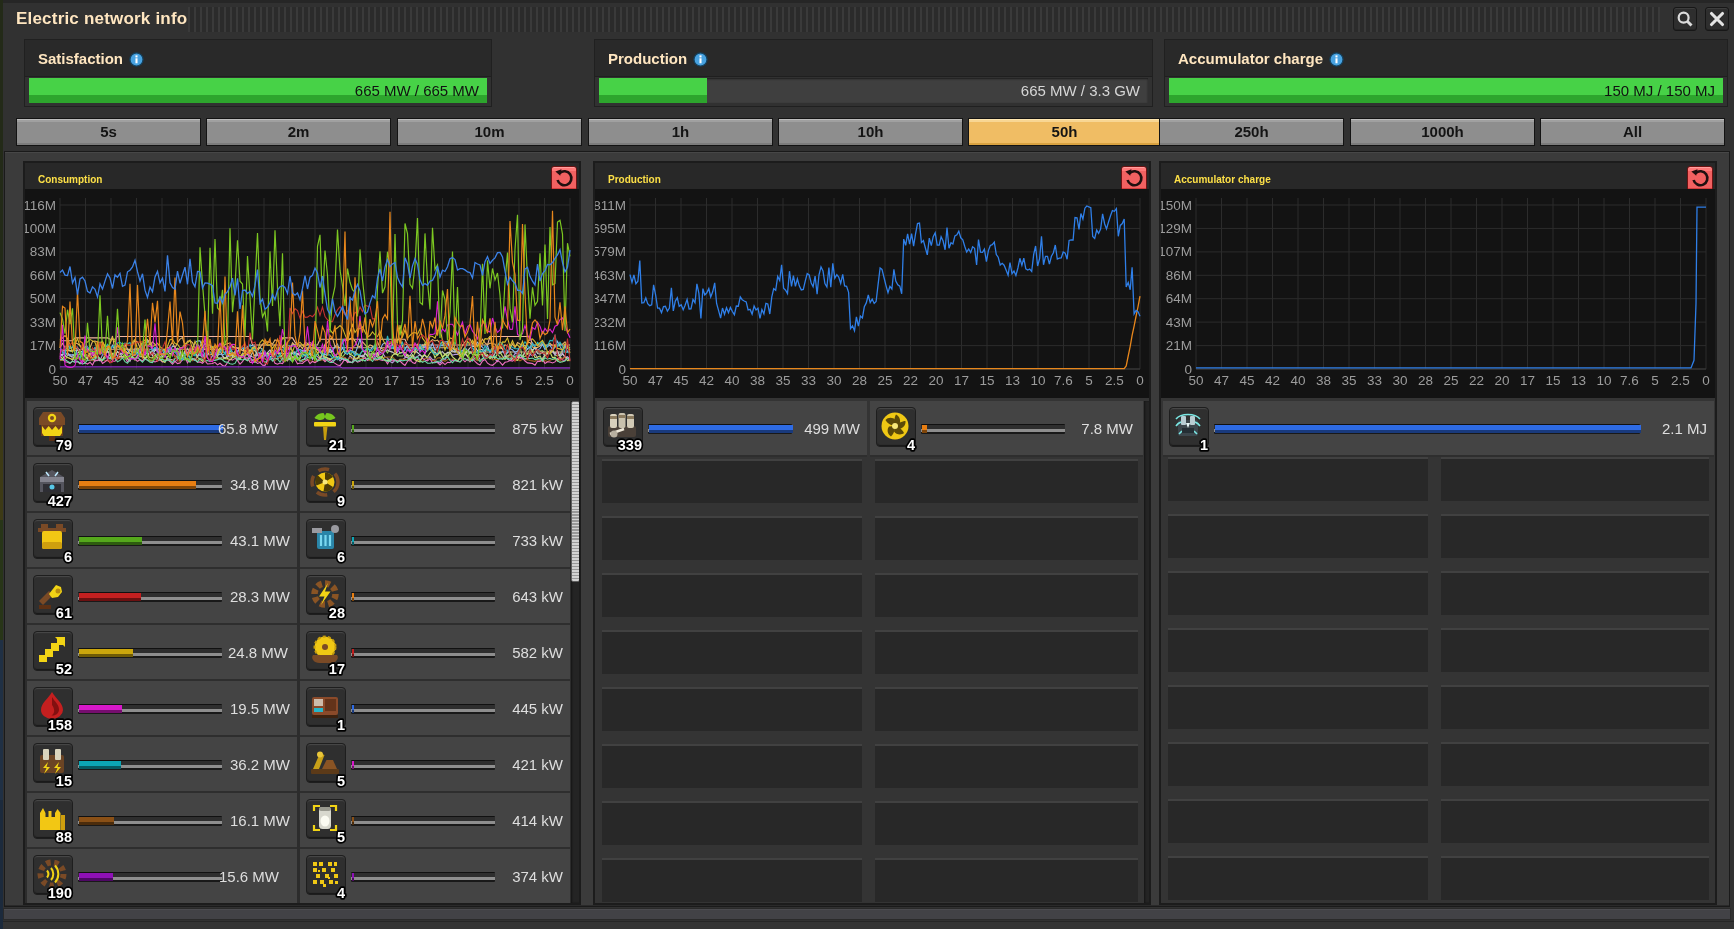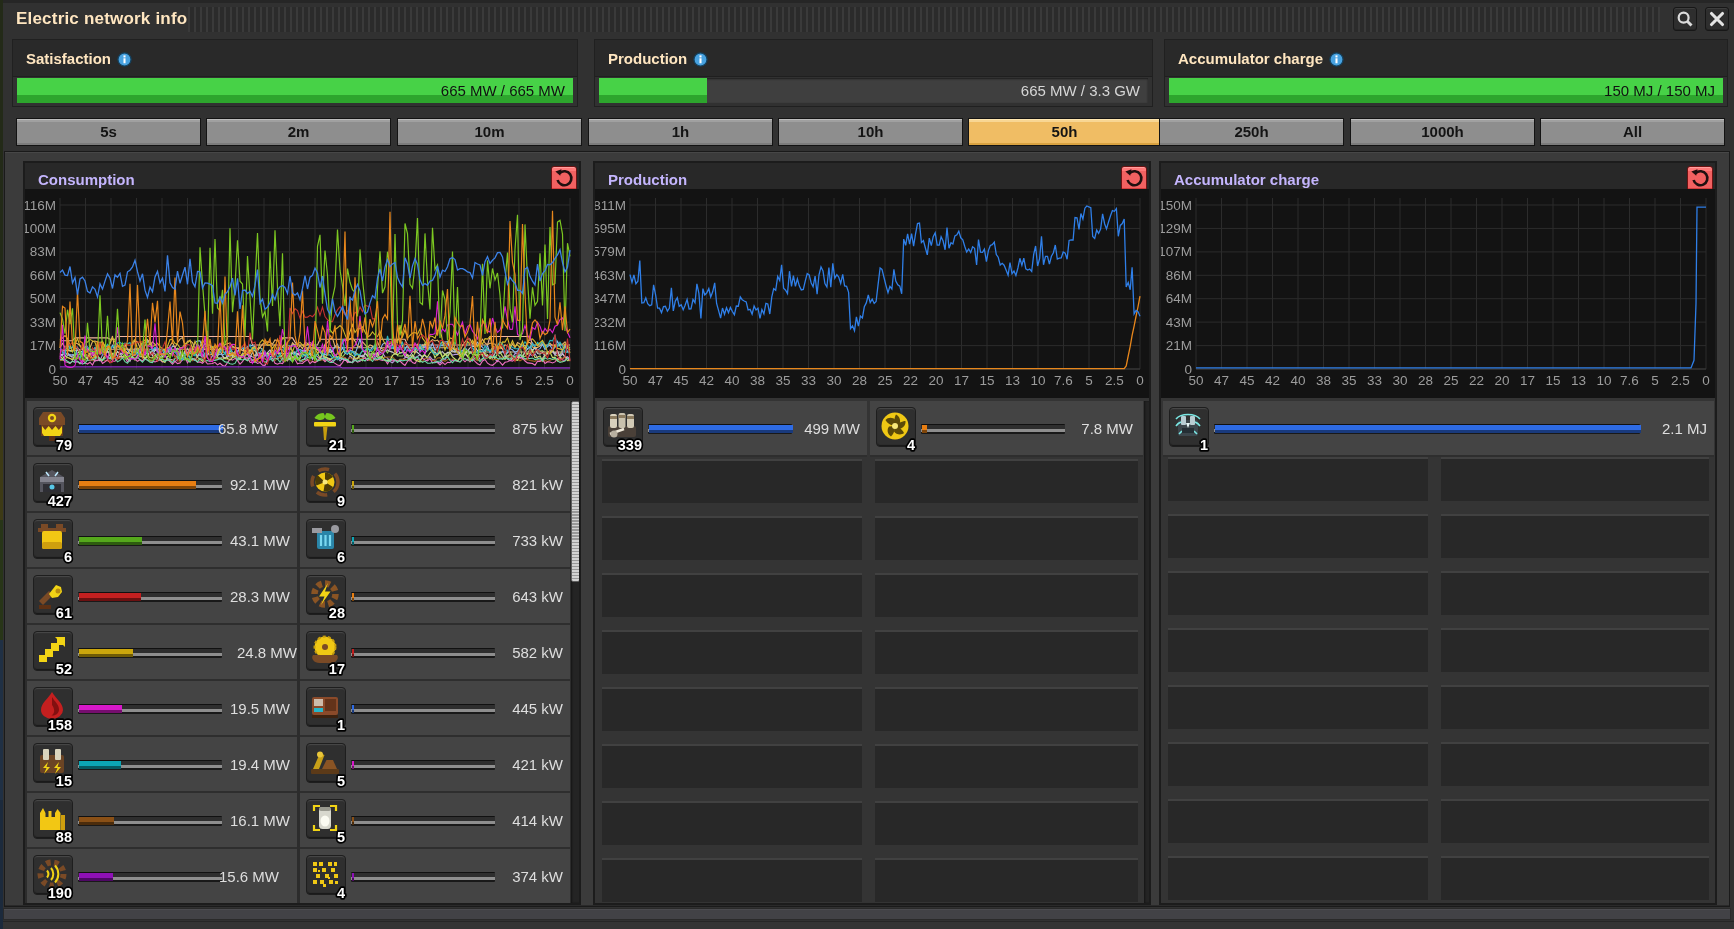--- a/index.html
+++ b/index.html
@@ -9,21 +9,21 @@
 .tp{top:39px;height:68px;background:#313131;border:1px solid #202020;box-shadow:inset 0 1px 0 #3c3c3c}
 .tph{height:37px;background:#292929;border-bottom:1px solid #1f1f1f;line-height:37px;padding-left:13px;font-size:15px;font-weight:700;color:#ffe6c0}
 .tpb{margin:1px 4px 0;height:25px;background:#3f3f3f;position:relative;box-shadow:inset 0 1px 2px #1c1c1c;overflow:hidden}
 .tpb i{position:absolute;left:0;top:0;bottom:0;background:linear-gradient(180deg,#47d247 0 17px,#2da52d 17px)}
 .tpb span{position:absolute;right:8px;top:0;line-height:25px;font-size:15px;color:#111}
 .tpb span.lt{color:#d6d6d6}
 .tbtn{top:118px;height:28px;background:linear-gradient(180deg,#a0a0a0 0 3px,#8e8e8e 3px 24px,#7c7c7c 24px);border:1px solid #131313;box-shadow:inset 0 1px 0 #bdbdbd;color:#141414;font-size:15px;font-weight:700;text-align:center;line-height:26px}
 .tbtn.sel{background:linear-gradient(180deg,#f8d693 0 3px,#f0bd64 3px 24px,#d9a241 24px);box-shadow:inset 0 1px 0 #ffe7b0}
 .cstrip{left:4px;top:151px;width:1726px;height:756px;background:#3b3b3b;border:1px solid #1a1a1a;box-shadow:inset 0 1px 0 #474747,inset 0 -1px 0 #2a2a2a}
 .cc{position:absolute;top:163px;width:554px;height:740px;background:#262626;box-shadow:0 0 0 2px #1c1c1c}
-.chh{height:33px;background:#282828;line-height:33px;padding-left:13px;font-size:15px;font-weight:700;color:#c4b5fd;position:relative}
+.chh{height:33px;background:#282828;line-height:33px;padding-left:13px;font-size:10px;font-weight:700;color:#fde047;position:relative}
 .rbtn{position:absolute;right:2px;top:3px;width:26px;height:26px;background:linear-gradient(180deg,#f77 0 4px,#f26161 4px 21px,#d23e3e 21px);border:1px solid #6e1212;border-radius:3px;box-shadow:inset 0 1px 0 #ff9d9d;display:flex;align-items:center;justify-content:center}
 .chart{position:absolute;left:0;top:26px;width:554px;height:259px;background:#131313}
 .list{position:absolute;left:0;top:235px;right:0;bottom:0;background:#2c2c2c;padding-top:3px;overflow:hidden}
 .lcol{position:absolute;top:3px;width:270px}
 .row{height:56px;background:#444;border-bottom:2px solid #2e2e2e;position:relative}
 .slot{position:absolute;left:6px;top:6px;width:40px;height:40px;background:#2f2f2f;border:1px solid #1e1e1e;border-radius:4px;box-shadow:inset 0 1px 1px #4a4a4a,inset 0 -1px 1px #191919}
 .slot svg{position:absolute;left:2px;top:2px}
 .cnt{position:absolute;left:-3px;top:-3px;overflow:visible}
 .bar{position:absolute;left:51px;top:23px;height:10px;background:linear-gradient(180deg,#111 0 1px,#2e2e2e 1px 5px,#8e8e8e 5px 8px,#191919 8px);border-radius:1px}
 .bar i{position:absolute;left:1px;top:1px;height:8px}
@@ -43,21 +43,21 @@
     <svg viewBox="0 0 24 24" width="22" height="22">
       <circle cx="10.5" cy="10.5" r="5.4" fill="none" stroke="#dcdcdc" stroke-width="2.4"></circle>
       <path stroke="#dcdcdc" stroke-width="3.2" d="M14.5 14.5l4.6 4.6"></path>
     </svg>
   </div>
 <div class="abs wbtn" style="left:1705px">
     <svg viewBox="0 0 24 24" width="22" height="22">
       <path stroke="#e4e4e4" stroke-width="3.4" stroke-linecap="round" d="M6 6l12 12M18 6L6 18"></path>
     </svg>
   </div>
-<div class="abs tp" style="left:12px;width:566px">
+<div class="abs tp" style="left:24px;width:468px">
     <div class="tph">Satisfaction<svg viewBox="0 0 16 16" width="15" height="15" style="vertical-align:-3px;margin-left:6px">
         <circle cx="8" cy="8" r="7" fill="#48a2e0" stroke="#14415e" stroke-width="1.4"></circle>
         <rect x="6.9" y="6.7" width="2.2" height="5.3" fill="#fff"></rect>
         <rect x="6.9" y="3.6" width="2.2" height="2.2" fill="#fff"></rect>
       </svg></div>
     <div class="tpb">
       <i style="width:556px"></i>
       <span>665 MW / 665 MW</span>
     </div>
   </div>
@@ -216,21 +216,21 @@
               <path stroke="#bfeaff" stroke-width="1.5" fill="none" d="M10 6l3 4M22 6l-3 4"></path>
               <circle cx="16" cy="21" r="2.5" fill="#58c8e8"></circle>
             </svg>
             <svg class="cnt" width="46" height="46" viewBox="0 0 46 46">
               <text x="36" y="39.5" text-anchor="end" font-family="Liberation Sans" font-size="14.5" font-weight="700" fill="#fff" stroke="#000" stroke-width="3.4" paint-order="stroke" stroke-linejoin="round">427</text>
             </svg>
           </div>
           <div class="bar" style="width:144px">
             <i style="width:117px;background:linear-gradient(180deg,#e87e12 0 5px,#7f4509 5px)"></i>
           </div>
-          <span class="val" style="right:7px">92.1 MW</span>
+          <span class="val" style="right:7px">34.8 MW</span>
         </div>
         <div class="row">
           <div class="slot">
             <svg viewBox="0 0 32 32" width="32" height="32">
               <path fill="#7a4a26" d="M5 2h7v7H5zM20 2h7v7h-7zM2 6h28v4H2z"></path>
               <rect x="6" y="9" width="20" height="18" rx="2" fill="#f2c714"></rect>
               <rect x="6" y="20" width="20" height="7" rx="2" fill="#cf9f0e"></rect>
             </svg>
             <svg class="cnt" width="46" height="46" viewBox="0 0 46 46">
               <text x="36" y="39.5" text-anchor="end" font-family="Liberation Sans" font-size="14.5" font-weight="700" fill="#fff" stroke="#000" stroke-width="3.4" paint-order="stroke" stroke-linejoin="round">6</text>
@@ -264,21 +264,21 @@
               <path fill="#f2d415" d="M3 28v-7h6v-6h6V9h6V3h8v8h-6v6h-6v6h-6v5z"></path>
               <path fill="#f2d415" d="M19 3h10v10z"></path>
             </svg>
             <svg class="cnt" width="46" height="46" viewBox="0 0 46 46">
               <text x="36" y="39.5" text-anchor="end" font-family="Liberation Sans" font-size="14.5" font-weight="700" fill="#fff" stroke="#000" stroke-width="3.4" paint-order="stroke" stroke-linejoin="round">52</text>
             </svg>
           </div>
           <div class="bar" style="width:144px">
             <i style="width:54px;background:linear-gradient(180deg,#cba60c 0 5px,#6f5b06 5px)"></i>
           </div>
-          <span class="val" style="right:0">24.8 MW</span>
+          <span class="val" style="right:9px">24.8 MW</span>
         </div>
         <div class="row">
           <div class="slot">
             <svg viewBox="0 0 32 32" width="32" height="32">
               <path fill="#c41f1f" d="M16 2c4 7 11 11 11 18a11 9 0 01-22 0C5 13 12 9 16 2z"></path>
               <path fill="#821010" d="M16 7c2.5 4.5 7 7.5 7 12.5 0 3.5-3 6.5-7.5 6 4-2.5 3-7 .5-10.5z"></path>
             </svg>
             <svg class="cnt" width="46" height="46" viewBox="0 0 46 46">
               <text x="36" y="39.5" text-anchor="end" font-family="Liberation Sans" font-size="14.5" font-weight="700" fill="#fff" stroke="#000" stroke-width="3.4" paint-order="stroke" stroke-linejoin="round">158</text>
             </svg>
@@ -296,21 +296,21 @@
               <rect x="19" y="3" width="6" height="11" rx="1" fill="#d9d4bd"></rect>
               <path fill="#f2d415" d="M12 16l-5 6h3.5L8 28l6-7h-3.5zM23 16l-5 6h3.5L19 28l6-7h-3.5z"></path>
             </svg>
             <svg class="cnt" width="46" height="46" viewBox="0 0 46 46">
               <text x="36" y="39.5" text-anchor="end" font-family="Liberation Sans" font-size="14.5" font-weight="700" fill="#fff" stroke="#000" stroke-width="3.4" paint-order="stroke" stroke-linejoin="round">15</text>
             </svg>
           </div>
           <div class="bar" style="width:144px">
             <i style="width:42px;background:linear-gradient(180deg,#0ca6b6 0 5px,#065b64 5px)"></i>
           </div>
-          <span class="val" style="right:7px">19.4 MW</span>
+          <span class="val" style="right:7px">36.2 MW</span>
         </div>
         <div class="row">
           <div class="slot">
             <svg viewBox="0 0 32 32" width="32" height="32">
               <path fill="#f2c714" d="M4 28V11l3-5 2.5 5v4h3V9h3v6h3.5v-4l2.5-4 3 4v17z"></path>
               <rect x="25" y="13" width="4" height="15" fill="#cf9f0e"></rect>
             </svg>
             <svg class="cnt" width="46" height="46" viewBox="0 0 46 46">
               <text x="36" y="39.5" text-anchor="end" font-family="Liberation Sans" font-size="14.5" font-weight="700" fill="#fff" stroke="#000" stroke-width="3.4" paint-order="stroke" stroke-linejoin="round">88</text>
             </svg>

